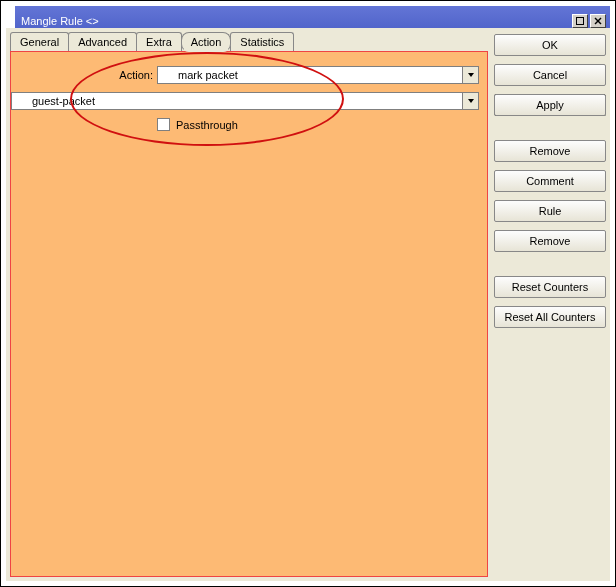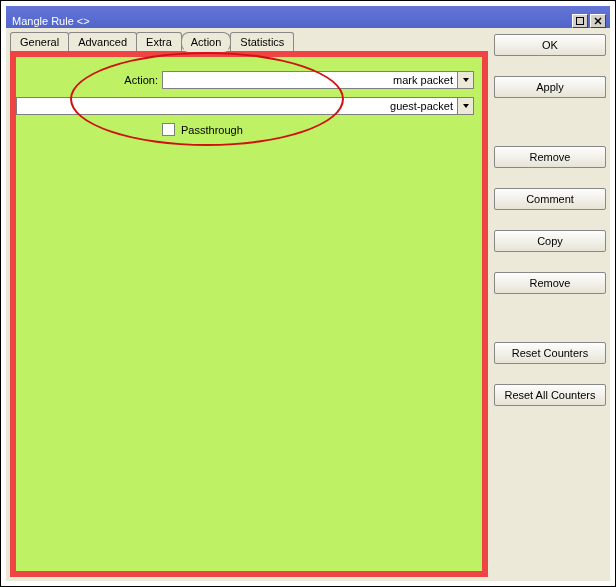--- a/index.html
+++ b/index.html
@@ -8,21 +8,21 @@
     font-size:11px;
     background:#fff;
     width:616px;
     height:587px;
     position:relative;
     box-sizing:border-box;
     border:1px solid #000;
   }
   .titlebar{
     position:absolute;
-    left:5px; right:5px; top:5px;
+    left:14px; right:5px; top:5px;
     height:30px;
     background:linear-gradient(to bottom,#6375d6 0%,#4b5fc7 100%);
     color:#fff;
     display:flex;
     align-items:center;
     padding:0 4px 0 6px;
     box-sizing:border-box;
   }
   .titlebar .title{
     flex:1;
@@ -72,22 +72,22 @@
     background:#ece9d8;
     position:relative;
     z-index:3;
     border-bottom:1px solid #ece9d8;
     margin-bottom:-1px;
     border-radius:8px;
   }
   .tab-panel{
     position:absolute;
     left:0; right:0; top:19px; bottom:0;
-    background:#bef264;
-    border:6px solid #ef4444;
+    background:#fdba74;
+    border:1px solid #ef4444;
     box-sizing:border-box;
     padding-top:14px;
   }
   .form-row{
     display:flex;
     align-items:center;
     margin-bottom:8px;
     padding-right:8px;
   }
   .form-label{
@@ -99,25 +99,24 @@
   .combo{
     flex:1;
     display:flex;
     height:18px;
   }
   .combo-input{
     flex:1;
     border:1px solid #7f7f7f;
     background:#fff;
     font:inherit;
-    padding:1px 4px;
+    padding:1px 20px;
     box-sizing:border-box;
     height:18px;
     outline:none;
-    text-align:right;
   }
   .combo-btn{
     width:16px;height:18px;
     border:1px solid #7f7f7f;
     border-left:none;
     background:#ece9d8;
     display:flex;align-items:center;justify-content:center;
     box-sizing:border-box;
   }
   .combo-btn svg,.checkbox svg{display:block}
@@ -131,21 +130,21 @@
     border:1px solid #7f7f7f;
     background:#fff;
     box-sizing:border-box;
     margin-right:6px;
   }
   
   .side-pane{
     width:112px;
     display:flex;
     flex-direction:column;
-    gap:20px;
+    gap:8px;
     padding-top:2px;
   }
   .btn{
     height:22px;
     border:1px solid #888;
     border-radius:2px;
     background:linear-gradient(#fdfdfd,#e7e4d6);
     display:flex;align-items:center;justify-content:center;
     box-sizing:border-box;
     cursor:default;
@@ -228,24 +227,25 @@
       </div>
 
     </div>
 
     <div class="ellipse"></div>
 
   </div>
 
   <div class="side-pane">
     <div class="btn">OK</div>
+    <div class="btn">Cancel</div>
     <div class="btn focus">Apply</div>
     <div class="gap"></div>
     <div class="btn">Remove</div>
     <div class="btn">Comment</div>
-    <div class="btn">Copy</div>
+    <div class="btn">Rule</div>
     <div class="btn">Remove</div>
     <div class="gap"></div>
     <div class="btn">Reset Counters</div>
     <div class="btn">Reset All Counters</div>
   </div>
 
 </div>
 
 </body></html>

